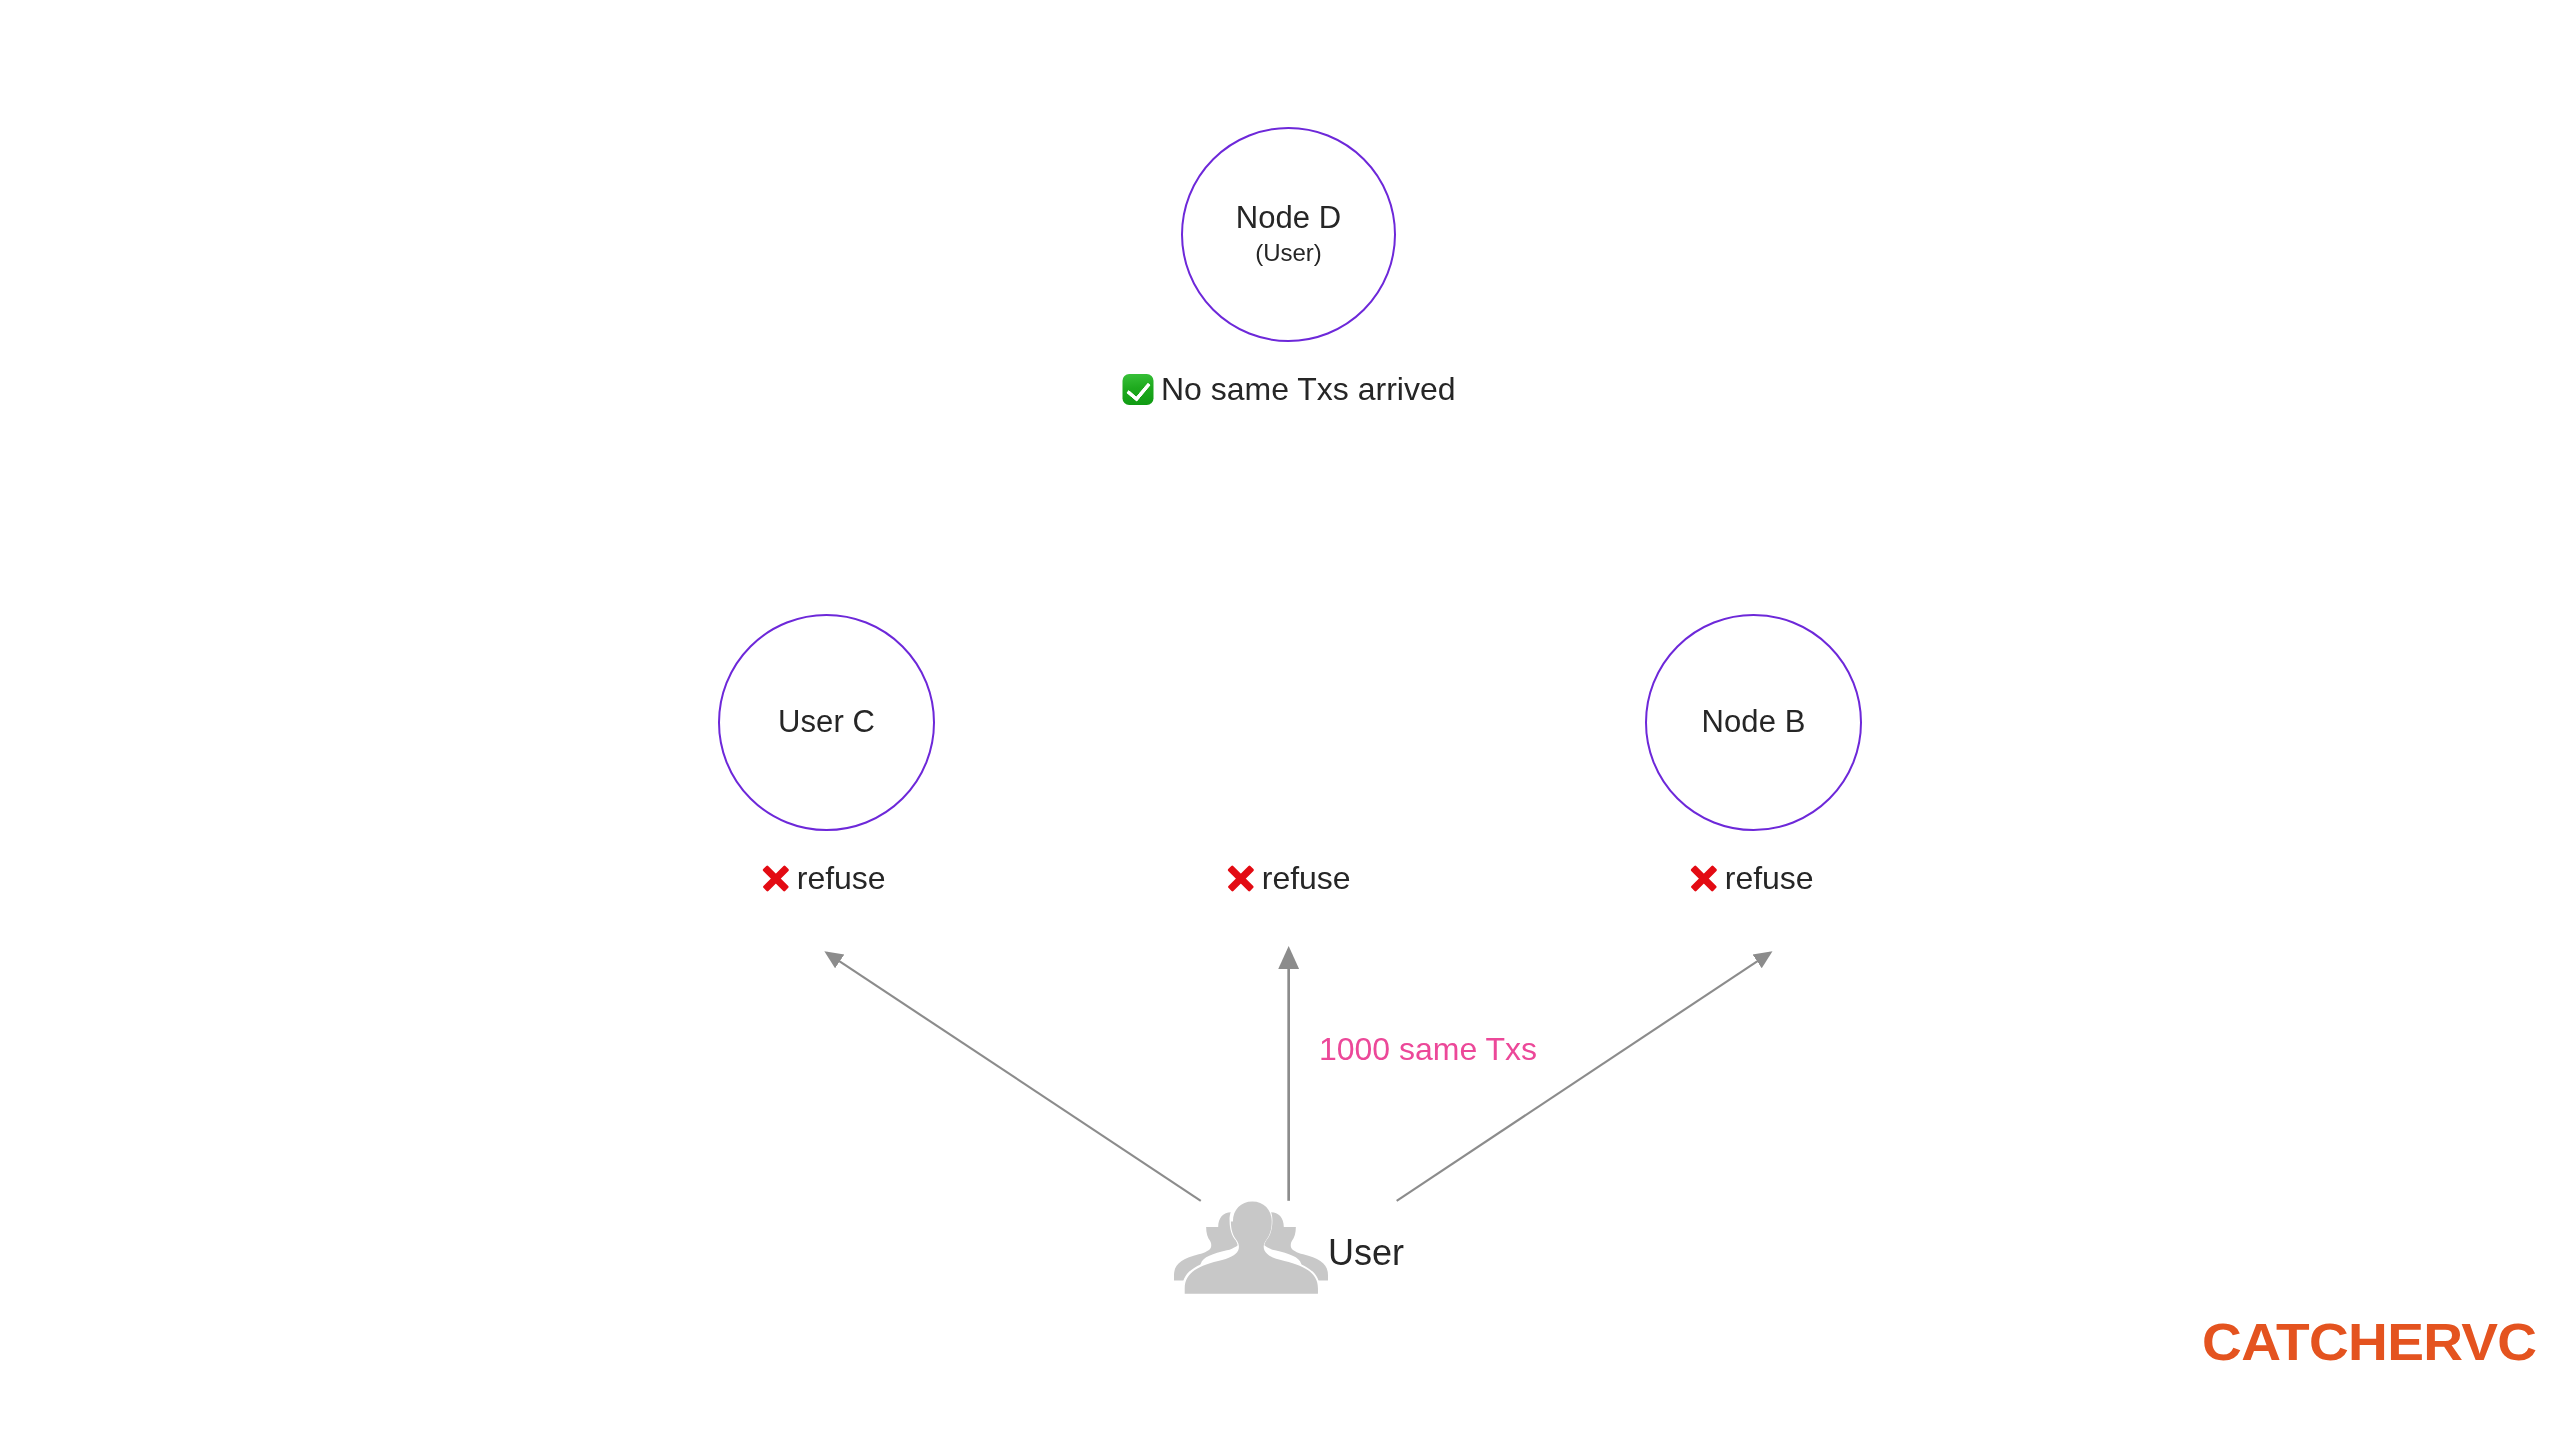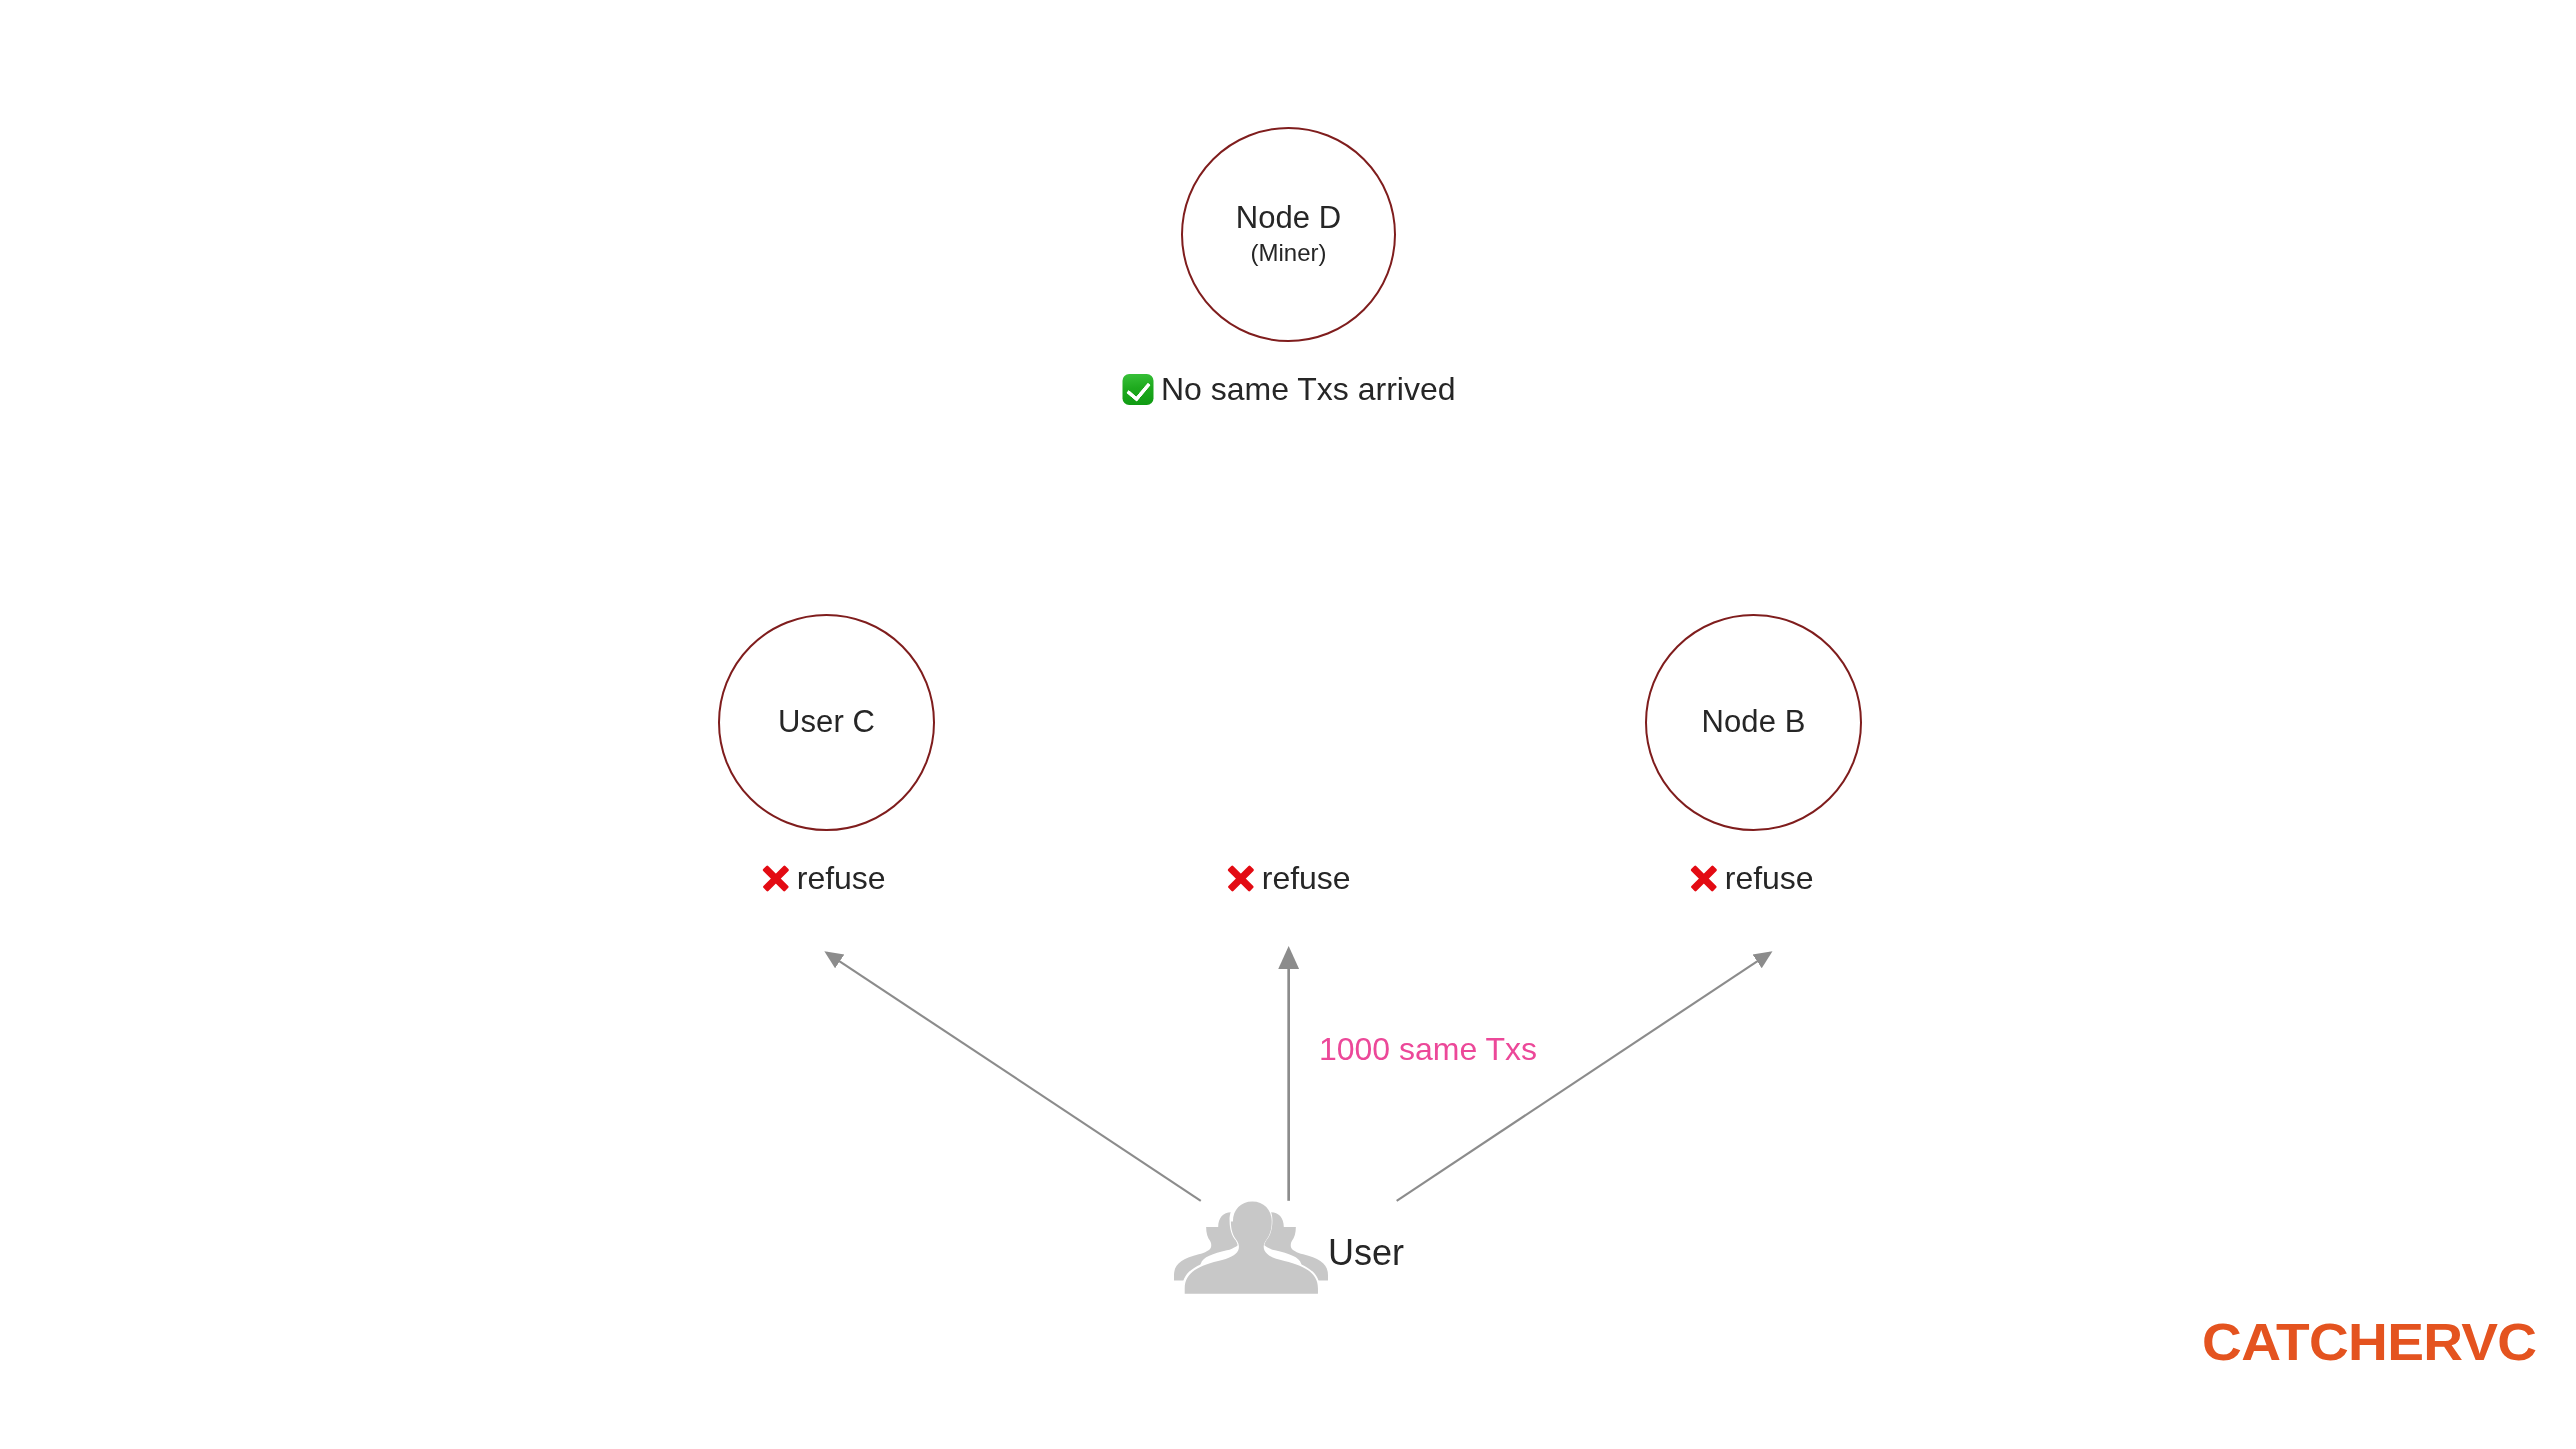--- a/index.html
+++ b/index.html
@@ -11,21 +11,21 @@
   }
   #stage{position:absolute;left:0;top:0;width:2576px;height:1449px;}
 
   
   #edges{position:absolute;left:0;top:0;width:2576px;height:1449px;pointer-events:none;}
 
   
   .node{
     position:absolute;
     border-radius:50%;
-    border:2px solid #7f1d1d;
+    border:2px solid #6d28d9;
     background:#ffffff;
     box-sizing:border-box;
     display:flex;
     flex-direction:column;
     align-items:center;
     justify-content:center;
     text-align:center;
   }
   .node-title{
     font-size:31px;
@@ -166,21 +166,21 @@
 
     <line x1="1790" y1="1790" x2="1232" y2="1420" stroke="#8c8c8c" stroke-width="3.2" marker-end="url(#arrowhead)"></line>
 
     <line x1="1921" y1="1790" x2="1921" y2="1415" stroke="#8c8c8c" stroke-width="4" marker-end="url(#arrowhead)"></line>
 
     <line x1="2082" y1="1790" x2="2639" y2="1420" stroke="#8c8c8c" stroke-width="3.2" marker-end="url(#arrowhead)"></line>
   </svg>
 
   <div class="node" id="node-d">
     <div class="node-title">Node D</div>
-    <div class="node-sub">(Miner)</div>
+    <div class="node-sub">(User)</div>
   </div>
 
   <div class="status" id="status-d">
     <span class="check-emoji"></span>
     <span class="status-text">No same Txs arrived</span>
   </div>
 
   <div class="node" id="node-c">
     <div class="node-title">User C</div>
   </div>

